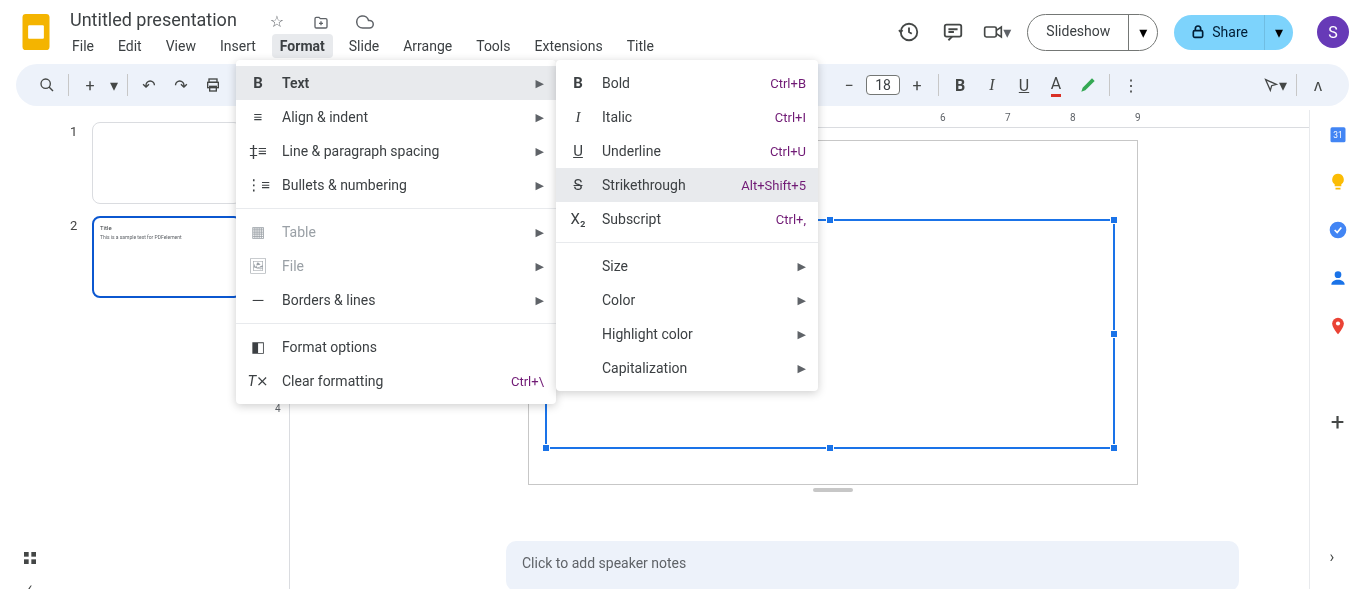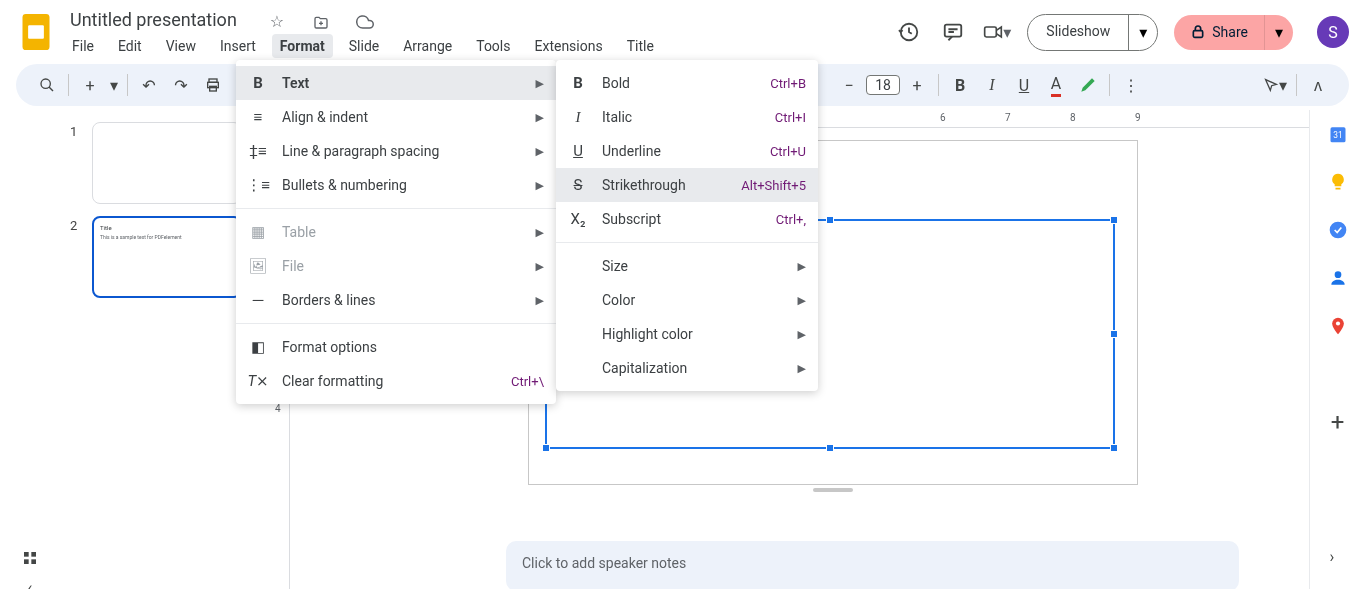--- a/index.html
+++ b/index.html
@@ -13,21 +13,21 @@
 .doc-title { font-size: 18px; color: #3c4043; padding: 2px 6px; }
 .title-icon { width: 20px; height: 20px; display: flex; align-items: center; justify-content: center; color: #5f6368; cursor: pointer; }
 .menubar { display: flex; gap: 8px; margin-top: 2px; }
 .menu-item { padding: 4px 8px; font-size: 14px; color: #3c4043; cursor: pointer; border-radius: 4px; }
 .menu-item.active { background: #e8eaed; font-weight: bold; }
 .header-actions { display: flex; align-items: center; gap: 16px; }
 .header-icon { width: 28px; height: 28px; display: flex; align-items: center; justify-content: center; color: #5f6368; cursor: pointer; }
 .slideshow-group { display: flex; border: 1px solid #747775; border-radius: 20px; overflow: hidden; }
 .slideshow-btn { padding: 8px 18px; font-size: 14px; color: #3c4043; cursor: pointer; border-right: 1px solid #747775; }
 .slideshow-dd { padding: 8px 10px; cursor: pointer; display: flex; align-items: center; }
-.share-group { display: flex; background: #fca5a5; border-radius: 20px; overflow: hidden; }
+.share-group { display: flex; background: #7dd3fc; border-radius: 20px; overflow: hidden; }
 .share-btn { padding: 8px 16px; font-size: 14px; color: #001d35; cursor: pointer; display: flex; align-items: center; gap: 6px; }
 .share-dd { padding: 8px 10px; cursor: pointer; border-left: 1px solid rgba(0,0,0,0.1); display: flex; align-items: center; }
 .avatar { width: 32px; height: 32px; border-radius: 50%; background: #673ab7; color: #fff; display: flex; align-items: center; justify-content: center; font-size: 16px; margin-left: 8px; }
 
 .toolbar { display: flex; align-items: center; padding: 6px 16px; gap: 2px; background: #edf2fa; border-radius: 24px; margin: 8px 16px 4px 16px; height: 42px; }
 .tb-btn { width: 30px; height: 30px; display: flex; align-items: center; justify-content: center; color: #444746; cursor: pointer; border-radius: 4px; font-size: 16px; }
 .tb-sep { width: 1px; height: 22px; background: #c7c7c7; margin: 0 4px; }
 .font-size-group { display: flex; align-items: center; gap: 2px; }
 .font-size-input { width: 34px; height: 20px; border: 1px solid #747775; border-radius: 4px; text-align: center; font-size: 14px; color: #3c4043; }
 .tb-spacer { flex: 1; }

